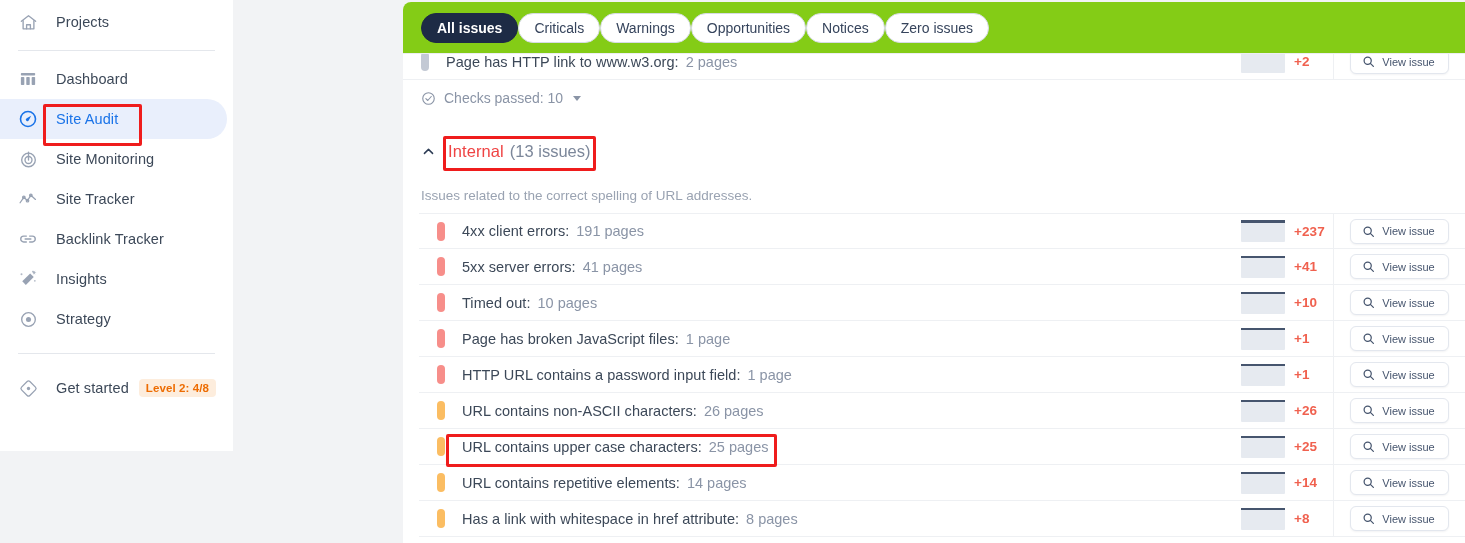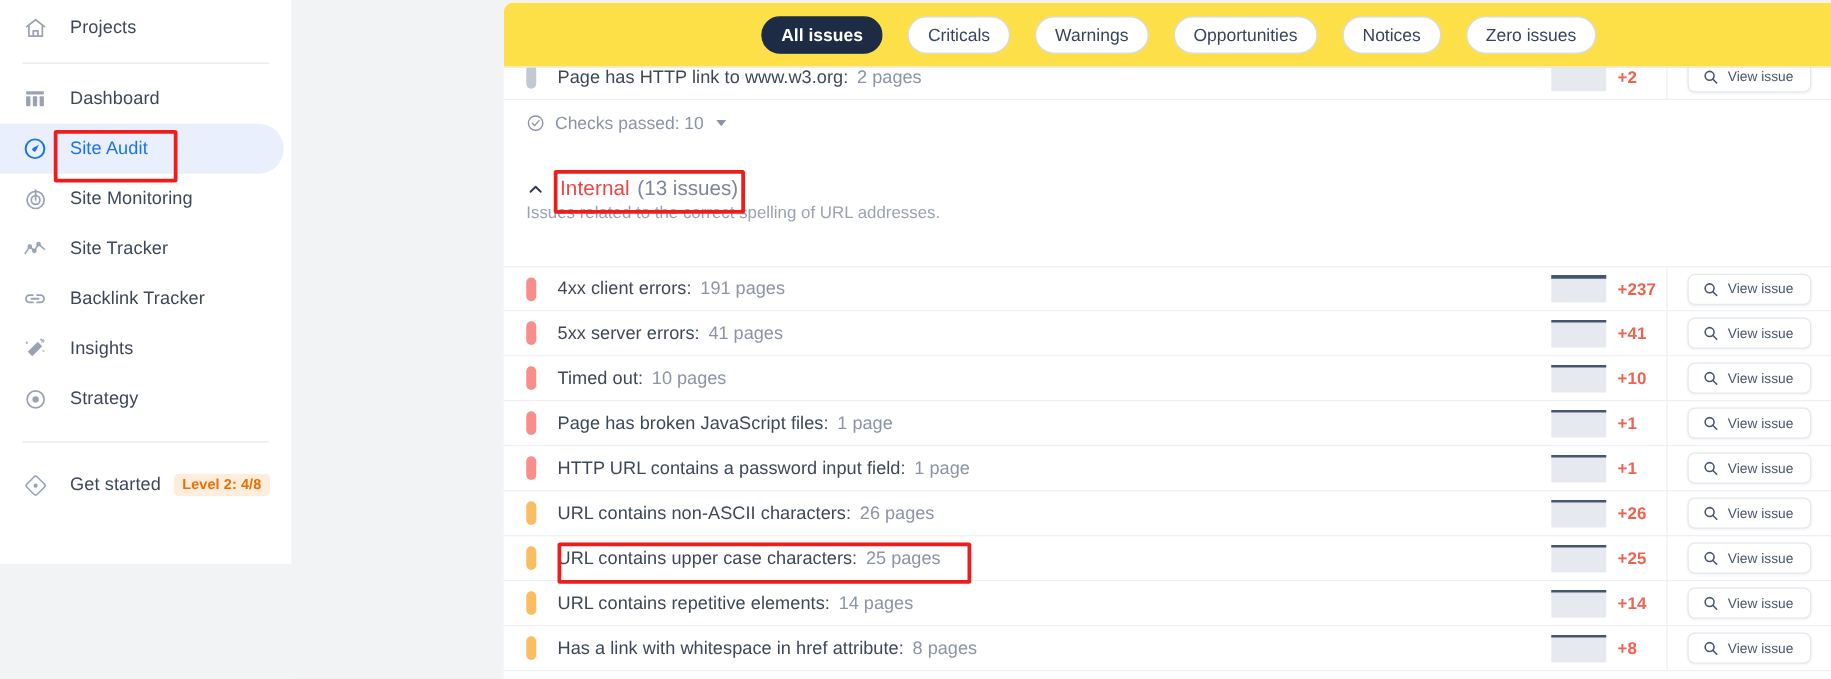--- a/index.html
+++ b/index.html
@@ -98,24 +98,23 @@
     background: #fff; border: 1px solid #e3e7ee; border-radius: 6px;
     padding: 5px 13px 5px 11px; font-size: 11px; color: #46556e;
     cursor: pointer; white-space: nowrap;
     box-shadow: 0 1px 2px rgba(16,24,40,.05);
   }
   .view-btn svg { display: block; }
 
   
   .filterbar {
     position: absolute; top: 0; left: 0; right: 0; height: 52px;
-    background: #fde047; display: flex; align-items: center;
-    padding-left: 18px; gap: 20px; z-index: 5;
+    background: #84cc16; display: flex; align-items: center;
+    padding-left: 18px; gap: 0; z-index: 5;
     border-bottom: 1px solid #eceef2;
-    justify-content: center;
   }
   .pill {
     border: 1px solid #d6dbe4; border-radius: 17px; background: #fff;
     height: 30px; padding: 0 15px; display: inline-flex; align-items: center;
     font-size: 14px; color: #36445c; cursor: pointer; white-space: nowrap;
   }
   .pill.active { background: #1d2b45; border-color: #1d2b45; color: #ffffff; font-weight: bold; }
 
   
   .checks {
@@ -131,24 +130,24 @@
 
   
   .section-head {
     position: absolute; top: 140px; left: 18px; right: 0;
     display: flex; align-items: center;
   }
   .chev-up { margin-right: 12px; display: flex; color: #2d3c55; }
   .sec-title { font-size: 16.5px; color: #ef4444; letter-spacing: .1px; }
   .sec-count { font-size: 16.5px; color: #7c879a; margin-left: 6px; }
   .section-desc {
-    position: absolute; top: 160px; left: 18px;
+    position: absolute; top: 186px; left: 18px;
     font-size: 13.5px; color: #9aa3b2;
   }
-  .rows { position: absolute; top: 211px; left: 0; right: 0; }
+  .rows { position: absolute; top: 211px; left: 16px; right: 0; }
   .rows .issue-row { height: 36px; }
   .rows .issue-row:first-child { border-top: 1px solid #eef0f3; }
 
   
   .annot {
     position: absolute; border: 3px solid #ef1c1c; border-radius: 2px;
     pointer-events: none; z-index: 50;
   }
 </style>
 </head>

